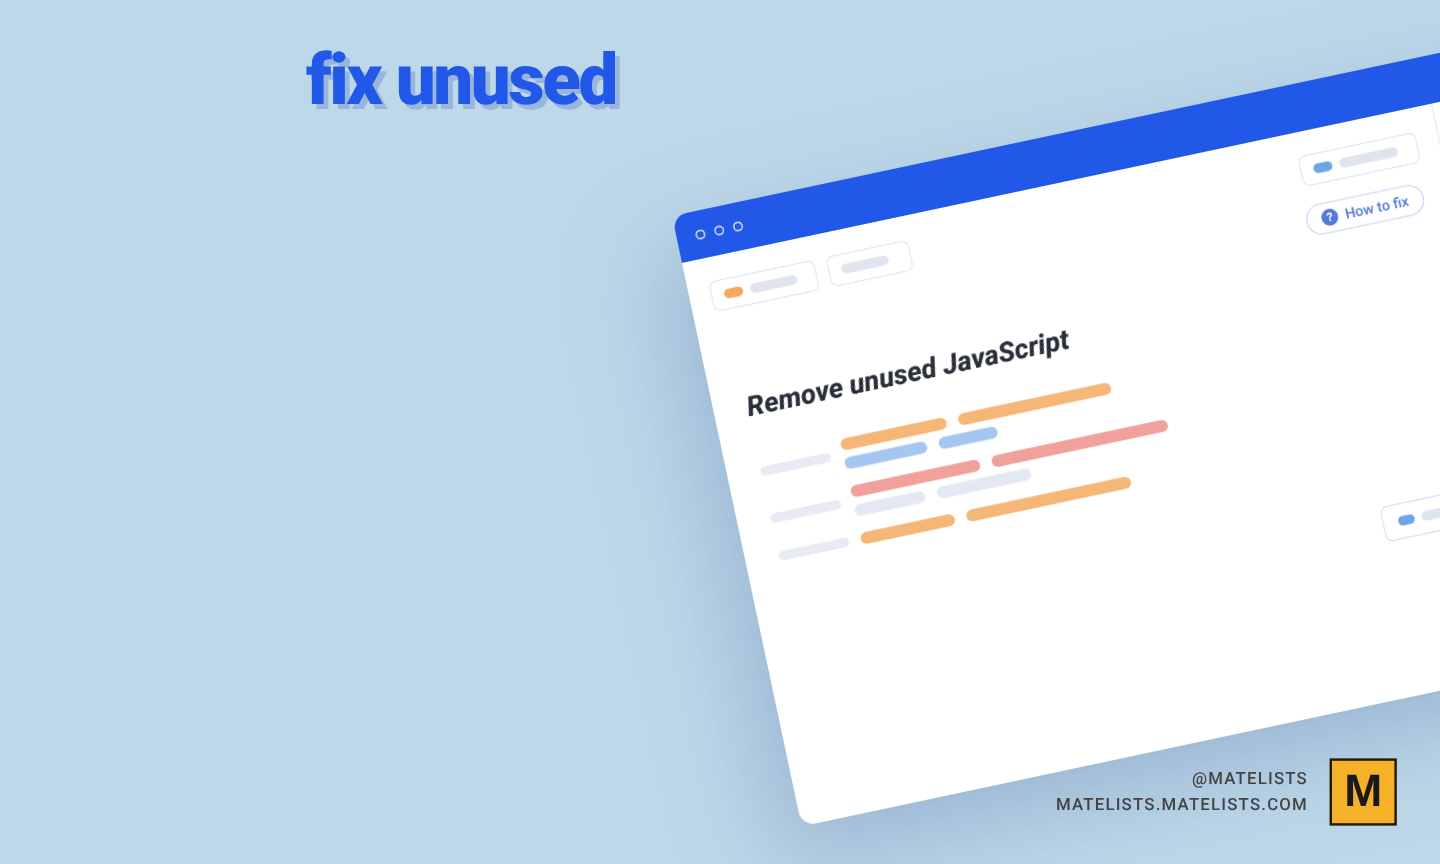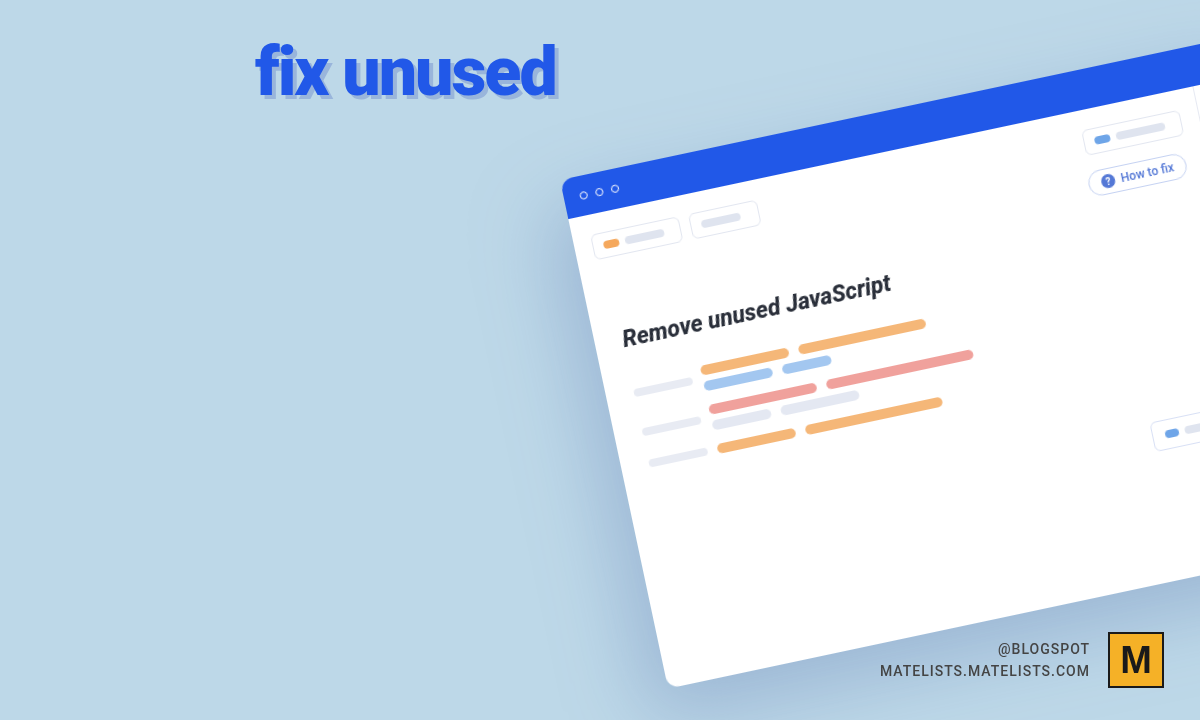--- a/index.html
+++ b/index.html
@@ -14,21 +14,21 @@
       background: #bdd8e8;
       font-family: -apple-system, BlinkMacSystemFont, "Segoe UI", Roboto, sans-serif;
       position: relative;
       overflow: hidden;
     }
 
     .headline {
       position: absolute;
       top: 40px;
       left: 255px;
-      font-size: 68px;
+      font-size: 59px;
       font-weight: 900;
       line-height: 0.95;
       color: #2158e8;
       text-shadow: 4px 4px 0 rgba(100, 130, 200, 0.4);
       letter-spacing: -2px;
     }
 
     .browser-window {
       position: absolute;
       top: 180px;
@@ -343,19 +343,19 @@
         
         
         
       </div>
     </div>
   </div>
 </div>
 
 <div class="footer-credit">
   <div class="credit-text">
-    <span>@BLOGSPOT</span>
+    <span>@MATELISTS</span>
     <span>MATELISTS.MATELISTS.COM</span>
   </div>
   <div class="logo-badge">
     <span>M</span>
   </div>
 </div>
 
 </body></html>

